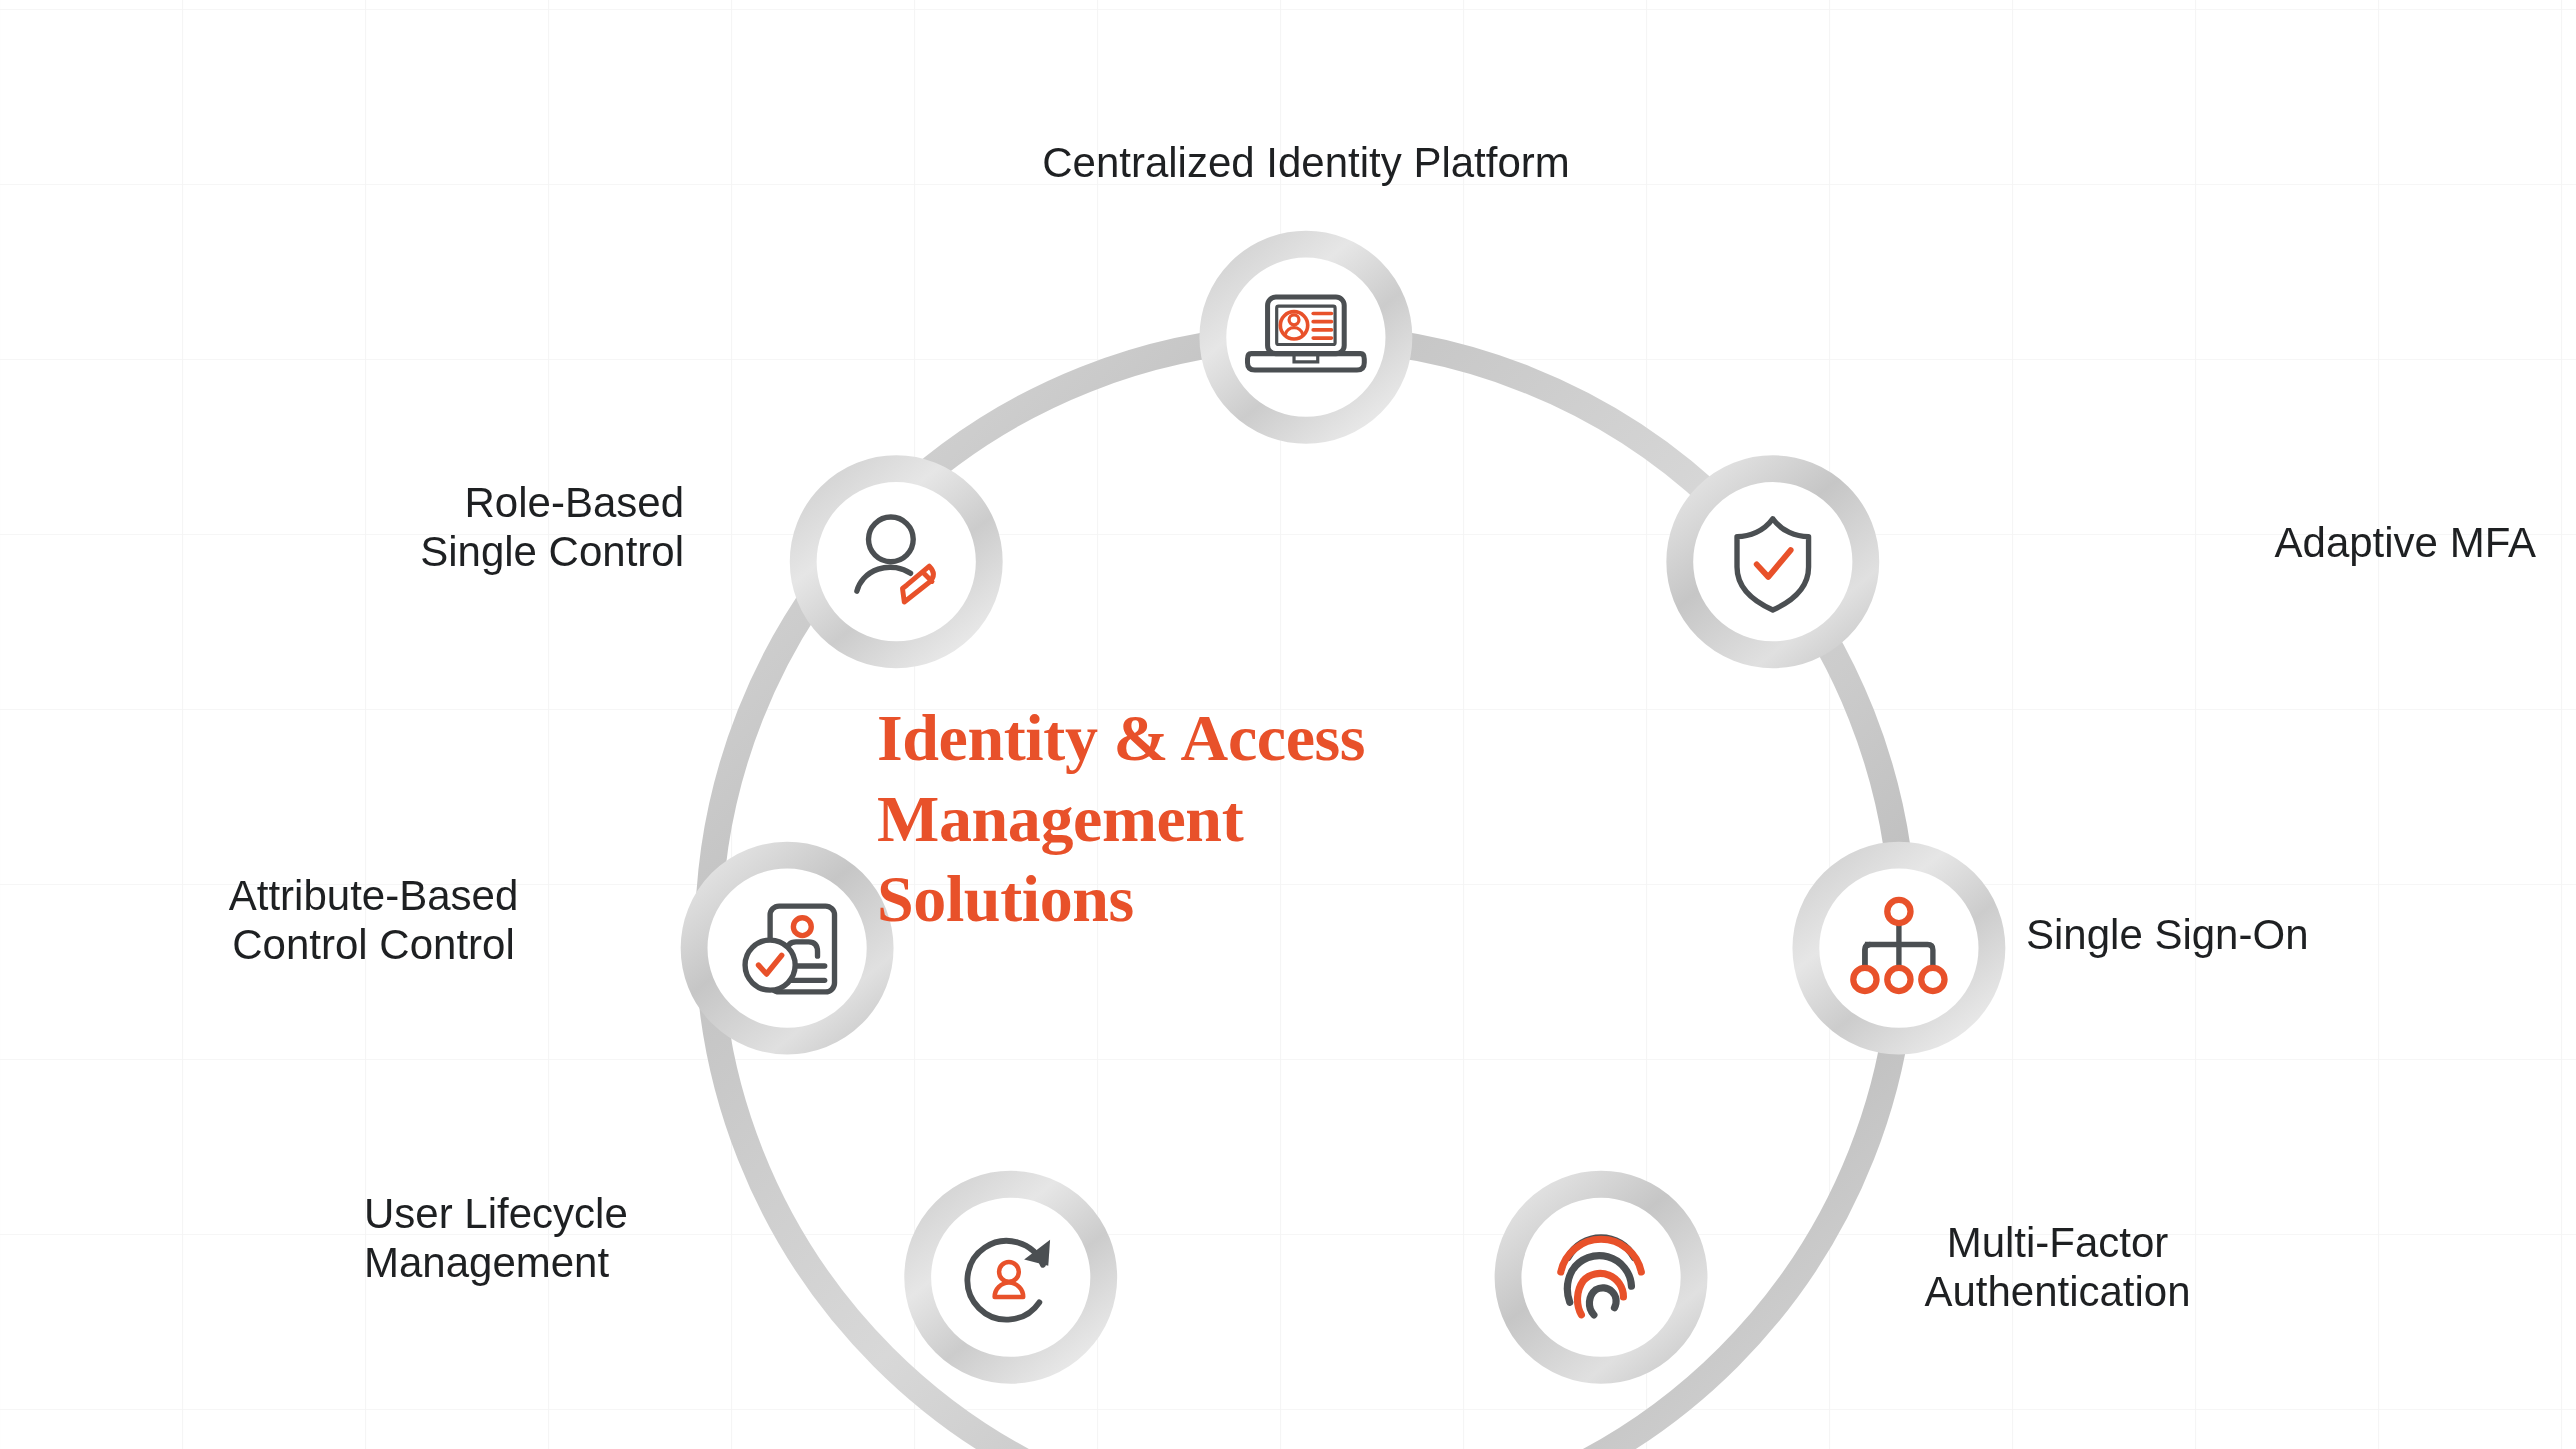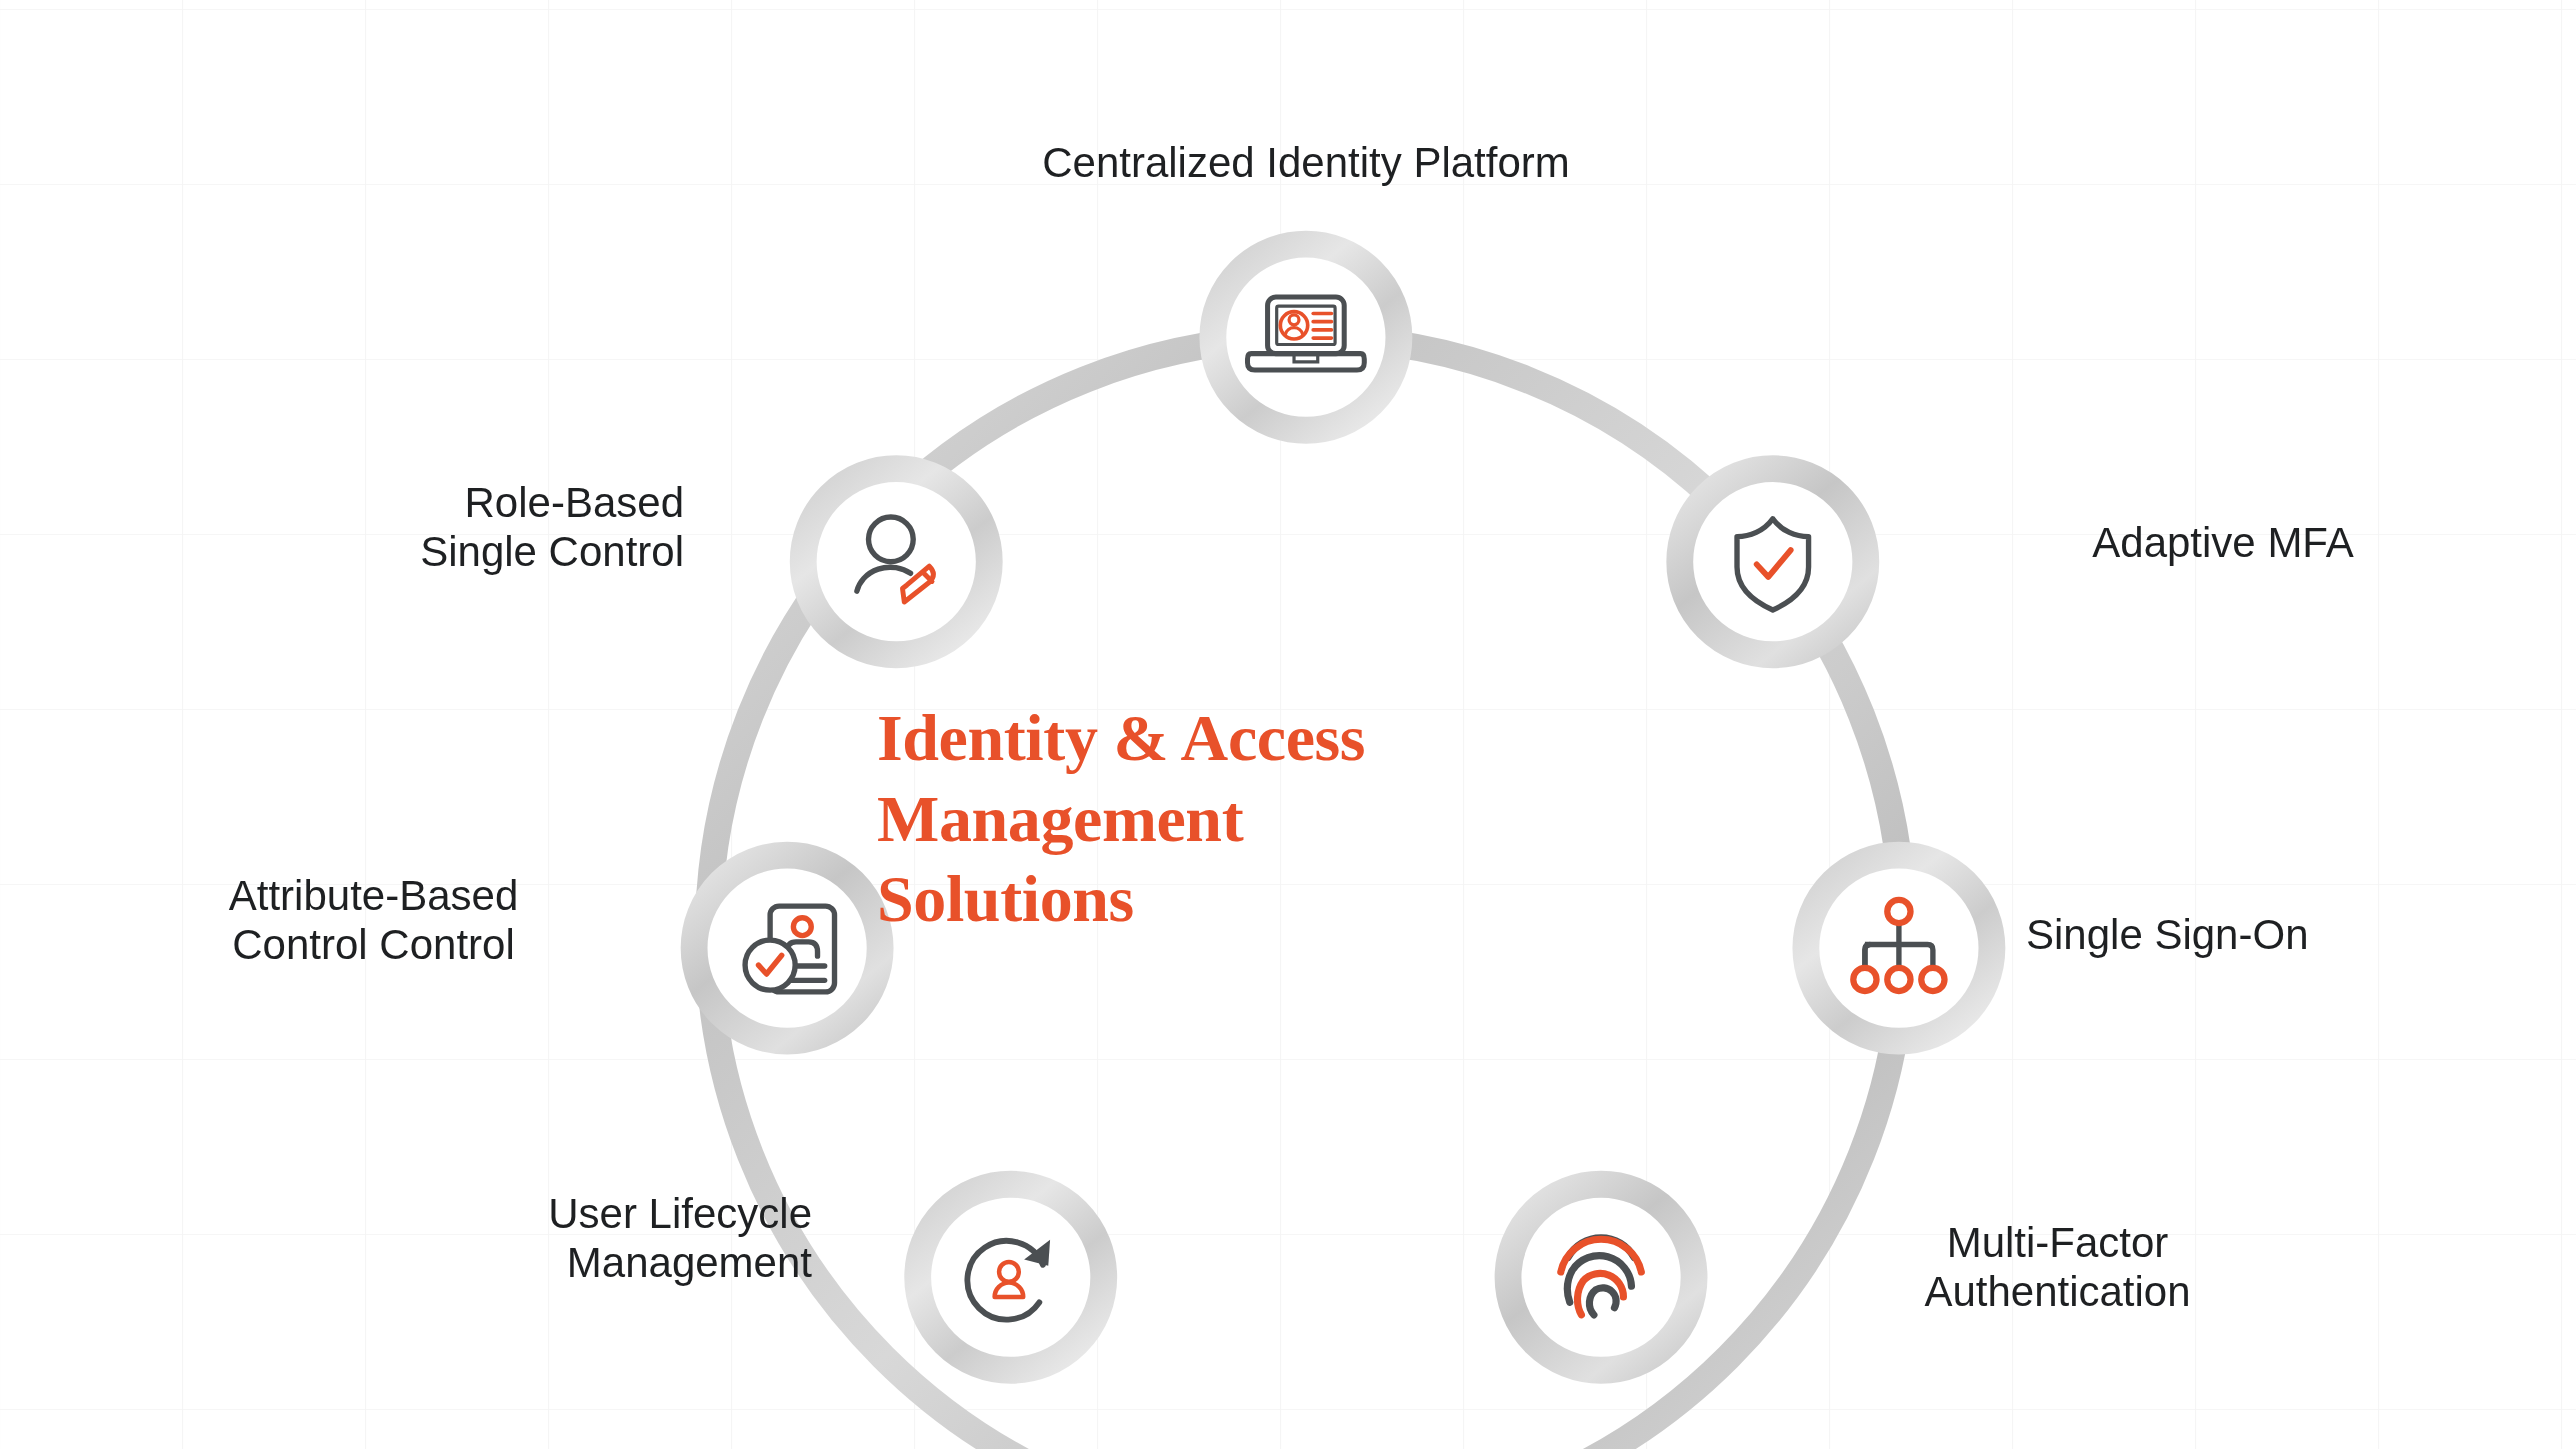--- a/index.html
+++ b/index.html
@@ -51,24 +51,24 @@
     position: absolute;
     font-family: "Liberation Sans", sans-serif;
     font-weight: normal;
     font-size: 42px;
     line-height: 1.16;
     color: #1e2022;
     white-space: pre-line;
   }
   .lbl-top      { left: 859px;  top: 94px;  width: 894px; text-align: center; margin-top: 45px; }
   .lbl-rbac     { left: 143px;  top: 479px;  width: 541px;  text-align: right; }
-  .lbl-mfa-ad   { left: 1910px; top: 519px;  width: 626px;  text-align: center; }
+  .lbl-mfa-ad   { left: 1910px; top: 519px;  width: 626px;  text-align: right; }
   .lbl-abac     { left: 85px;   top: 872px;  width: 577px;  text-align: center; }
   .lbl-sso      { left: 2026px; top: 911px; width: 626px;  text-align: left; }
-  .lbl-ulm      { left: 392px;  top: 1190px; width: 420px;  text-align: right; }
+  .lbl-ulm      { left: 364px;  top: 1190px; width: 420px;  text-align: left; }
   .lbl-mfa      { left: 1825px; top: 1219px; width: 465px;  text-align: center; }
 </style>
 </head>
 <body>
 
 <div id="stage">
 
   <svg id="diagram-svg" viewBox="0 0 2880 1620">
     <defs>
       <linearGradient id="ringGrad" x1="0" y1="0" x2="1" y2="1">

